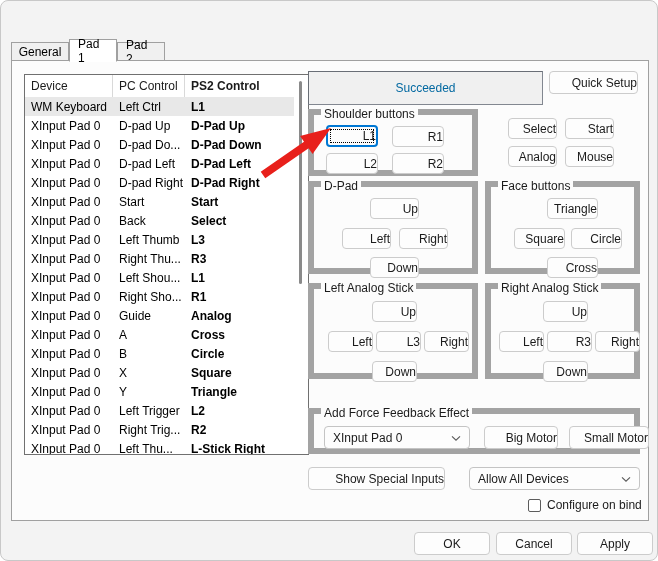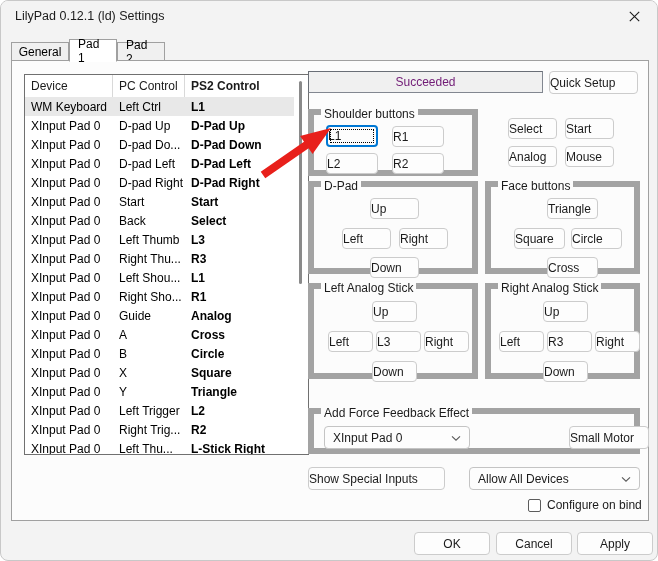--- a/index.html
+++ b/index.html
@@ -115,39 +115,39 @@
     position:absolute;right:0px;top:0px;width:14px;height:379px;
     background:#ffffff;
   }
   #lv-thumb{
     position:absolute;left:5px;top:6px;width:3px;height:203px;
     background:#8a8a8a;border-radius:2px;
   }
 
   
   #status-box{
-    position:absolute;left:296px;top:10px;width:235px;height:22px;
+    position:absolute;left:296px;top:10px;width:235px;height:34px;
     box-sizing:border-box;
     background:#f0f0f0;
     border:1px solid #828790;
     border-top-color:#696e76;
     border-left-color:#696e76;
     display:flex;align-items:center;justify-content:center;
-    font-size:12px;color:#701a75;
+    font-size:12px;color:#0369a1;
   }
   #quick-setup{
     position:absolute;left:537px;top:10px;width:89px;height:23px;
   }
 
   .btn{
     box-sizing:border-box;
     background:#fdfdfd;
     border:1px solid #cccccc;
     border-radius:4px;
-    display:flex;align-items:center;justify-content:flex-start;
+    display:flex;align-items:center;justify-content:flex-end;
     font-size:12px;color:#1b1b1b;
     cursor:default;
     position:absolute;
     white-space:nowrap;
   }
   .btn.focused{
     border:2px solid #0078d4;
     border-radius:4px;
   }
   .btn.focused .focusring{
@@ -207,28 +207,20 @@
   }
 
   
   #arrow{position:absolute;left:0;top:0;width:658px;height:561px;pointer-events:none;}
 </style>
 </head>
 <body>
 
 <div id="window">
 
-  <div id="titlebar">
-    <div id="title-text">LilyPad 0.12.1 (ld) Settings</div>
-    <div id="close-btn">
-      <svg width="11" height="11" viewBox="0 0 11 11">
-        <path d="M0.8 0.8 L10.2 10.2 M10.2 0.8 L0.8 10.2" stroke="#1b1b1b" stroke-width="1.1" fill="none"></path>
-      </svg>
-    </div>
-  </div>
 
   <div id="tabstrip">
     <div class="tab" style="left:0px;width:58px;">
       <span>General</span>
     </div>
     <div class="tab selected" style="left:58px;width:48px;">
       <span>Pad 1</span>
     </div>
     <div class="tab" style="left:106px;width:48px;">
       <span>Pad 2</span>
@@ -455,20 +447,23 @@
     <div class="group" style="left:296px;top:347px;width:332px;height:46px;">
       <span class="glabel">Add Force Feedback Effect</span>
       <div class="combo" style="left:10px;top:12px;width:146px;height:23px;">
         <span>XInput Pad 0</span>
         <span class="chev">
           <svg width="10" height="7" viewBox="0 0 10 7">
               <path d="M1 1.3 L5 5.2 L9 1.3" stroke="#5a5a5a" stroke-width="1.1" fill="none"></path>
             </svg>
         </span>
       </div>
+      <div class="btn" style="left:170px;top:12px;width:74px;height:23px;">
+        <span>Big Motor</span>
+      </div>
       <div class="btn" style="left:255px;top:12px;width:80px;height:23px;">
         <span>Small Motor</span>
       </div>
     </div>
 
     <div class="btn" style="left:296px;top:406px;width:137px;height:23px;">
       <span>Show Special Inputs</span>
     </div>
     <div class="combo" style="left:457px;top:406px;width:171px;height:23px;">
       <span>Allow All Devices</span>

